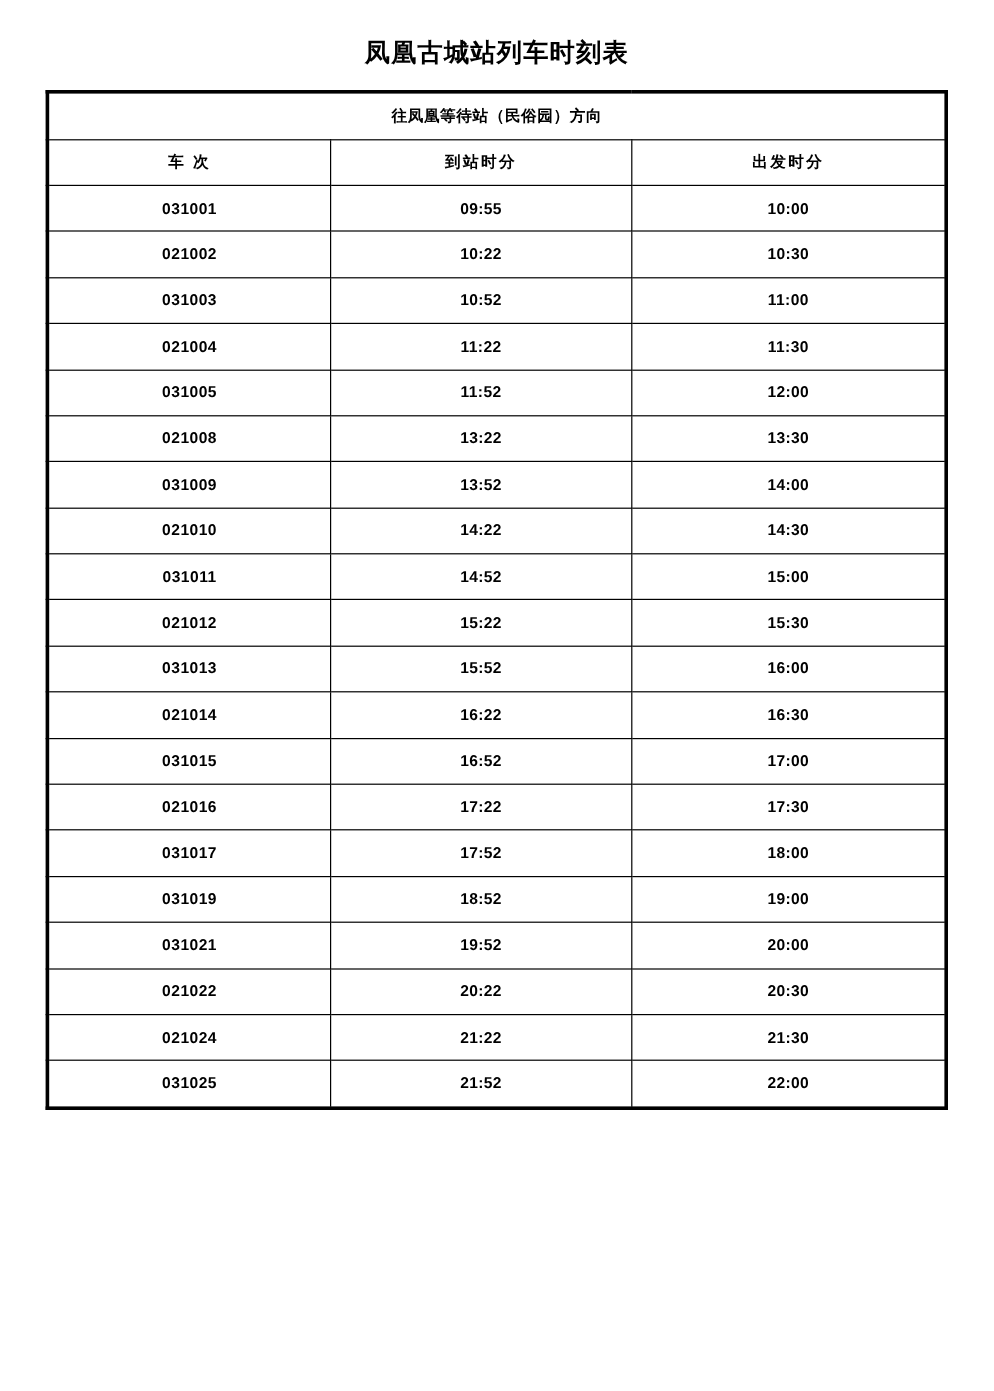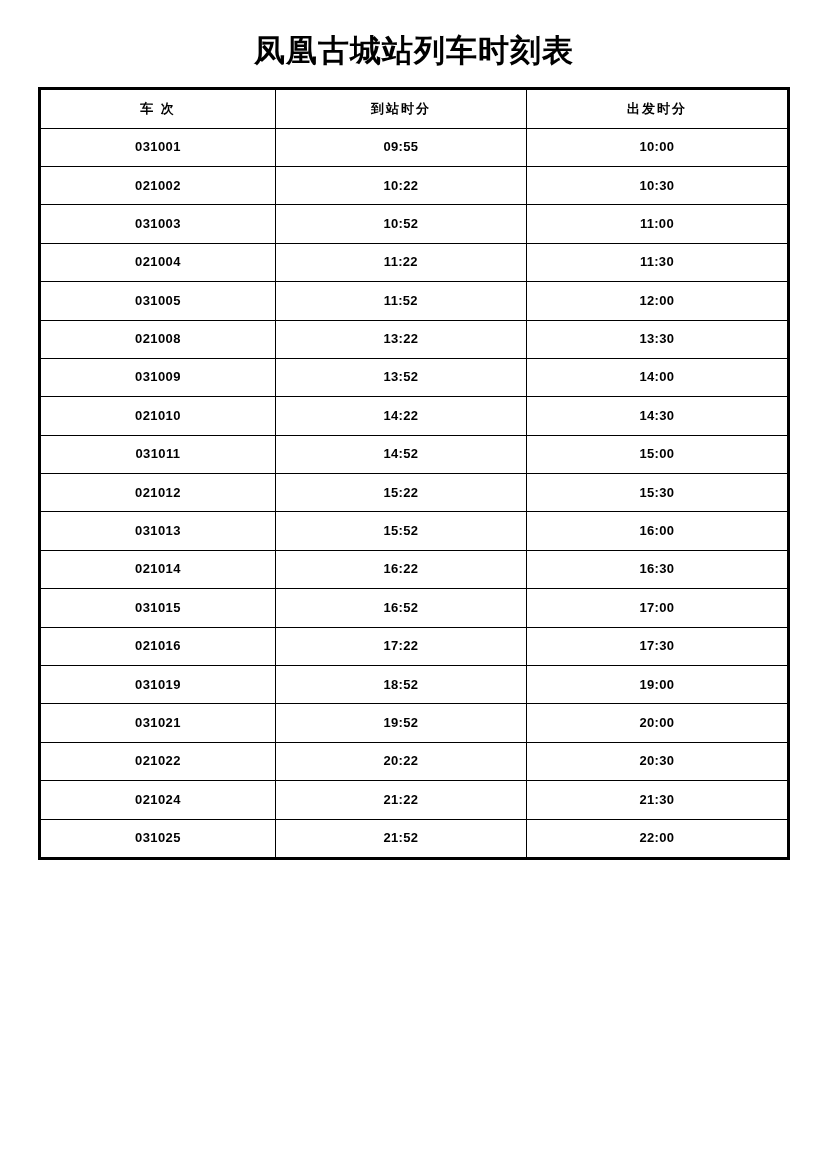--- a/index.html
+++ b/index.html
@@ -16,21 +16,21 @@
   }
   .page {
     position: relative;
     width: 828px;
     height: 1159px;
     box-sizing: border-box;
     padding: 0 38px;
   }
   .doc-title {
     text-align: center;
-    font-size: 31px;
+    font-size: 21px;
     font-weight: bold;
     letter-spacing: 1px;
     padding-top: 32px;
     padding-bottom: 18px;
     line-height: 1.2;
   }
   table.timetable {
     width: 100%;
     border-collapse: collapse;
     table-layout: fixed;
@@ -74,20 +74,23 @@
 
   <div class="doc-title">凤凰古城站列车时刻表</div>
 
   <table class="timetable">
     <colgroup>
       <col class="c-train">
       <col class="c-arr">
       <col class="c-dep">
     </colgroup>
     <tbody>
+      <tr>
+        <td class="direction" colspan="3">往凤凰等待站（民俗园）方向</td>
+      </tr>
       <tr>
         <td class="colhead">车  次</td>
         <td class="colhead">到站时分</td>
         <td class="colhead">出发时分</td>
       </tr>
 
       <tr>
         <td class="train">031001</td>
         <td class="time">09:55</td>
         <td class="time">10:00</td>
@@ -151,20 +154,25 @@
         <td class="train">031015</td>
         <td class="time">16:52</td>
         <td class="time">17:00</td>
       </tr>
       <tr>
         <td class="train">021016</td>
         <td class="time">17:22</td>
         <td class="time">17:30</td>
       </tr>
       <tr>
+        <td class="train">031017</td>
+        <td class="time">17:52</td>
+        <td class="time">18:00</td>
+      </tr>
+      <tr>
         <td class="train">031019</td>
         <td class="time">18:52</td>
         <td class="time">19:00</td>
       </tr>
       <tr>
         <td class="train">031021</td>
         <td class="time">19:52</td>
         <td class="time">20:00</td>
       </tr>
       <tr>

